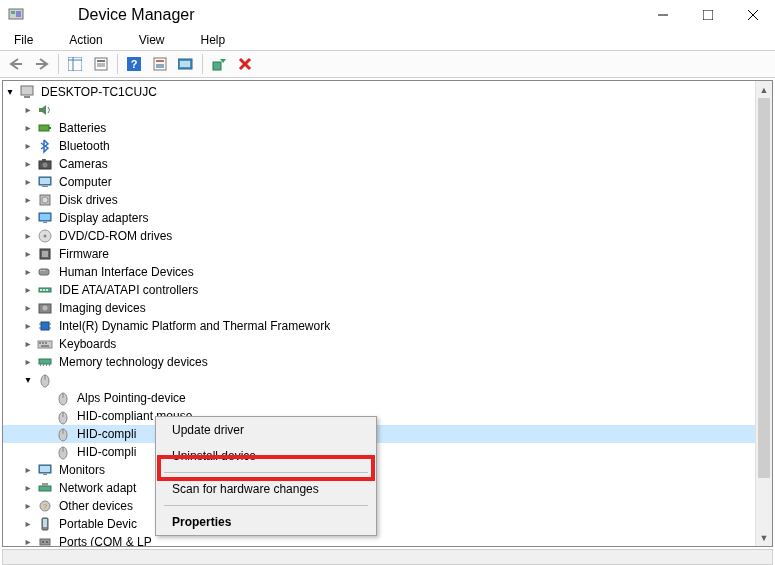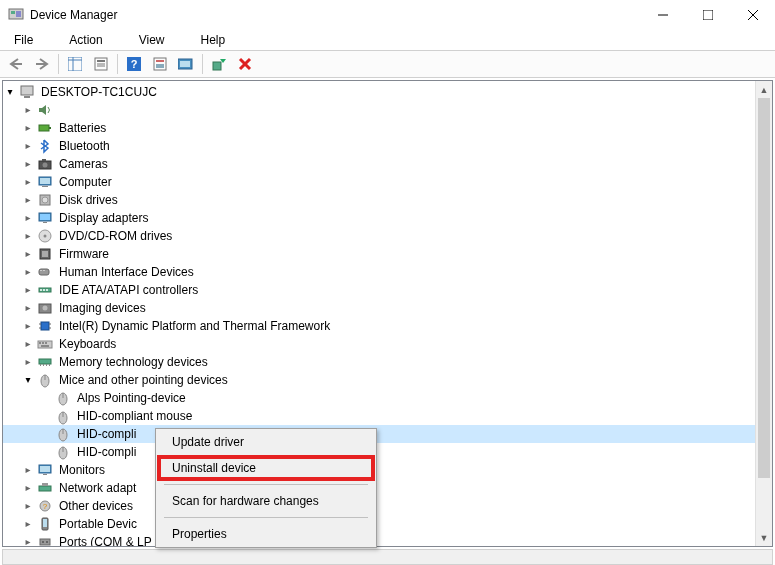--- a/index.html
+++ b/index.html
@@ -1,20 +1,20 @@
 <!DOCTYPE html>
 <html><head>
 <meta charset="utf-8">
 <style>
 * { margin: 0; padding: 0; box-sizing: border-box; font-family: "Segoe UI", Tahoma, sans-serif; }
 body { width: 775px; height: 565px; background: #fff; overflow: hidden; position: relative; }
 
 .titlebar { height: 30px; display: flex; align-items: center; padding-left: 8px; background: #fff; }
 .titlebar .app-icon { width: 16px; height: 16px; margin-right: 6px; display: inline-flex; align-items: center; justify-content: center; }
-.titlebar .title { font-size: 12px; flex: 1; }
+.titlebar .title { font-size: 16px; flex: 1; margin-left: 48px; }
 .window-controls { display: flex; height: 100%; }
 .window-controls div { width: 45px; display: flex; align-items: center; justify-content: center; font-size: 14px; }
 
 .menubar { height: 20px; display: flex; align-items: center; padding-left: 6px; gap: 20px; font-size: 12px; }
 .menubar span { padding: 2px 8px; }
 
 .toolbar { height: 28px; border-top: 1px solid #d0d0d0; border-bottom: 1px solid #d0d0d0; display: flex; align-items: center; padding: 0 4px; gap: 2px; background: #fbfbfb; }
 .toolbar .tb-btn { width: 24px; height: 22px; display: flex; align-items: center; justify-content: center; border: 1px solid transparent; }
 .toolbar .sep { width: 1px; height: 20px; background: #d0d0d0; margin: 0 2px; }
 
@@ -23,24 +23,24 @@
 .tree-row { display: flex; align-items: center; height: 18px; white-space: nowrap; cursor: default; }
 .tree-row.selected { background: #cce8ff; }
 .expander { width: 14px; height: 14px; display: inline-flex; align-items: center; justify-content: center; font-size: 10px; color: #666; margin-right: 2px; cursor: pointer; }
 .node-icon { width: 16px; height: 16px; margin-right: 4px; display: inline-flex; align-items: center; justify-content: center; }
 .label { padding: 0 2px; }
 
 .scrollbar-v { position: absolute; right: 0; top: 0; bottom: 0; width: 17px; background: #f0f0f0; border-left: 1px solid #e0e0e0; }
 .scrollbar-v .arrow { height: 17px; display: flex; align-items: center; justify-content: center; font-size: 9px; color: #606060; }
 .scrollbar-v .thumb { position: absolute; left: 2px; right: 2px; top: 17px; height: 380px; background: #cdcdcd; }
 
-.context-menu { position: absolute; left: 155px; top: 428px; width: 222px; background: #f0f0f0; border: 1px solid #a0a0a0; box-shadow: 2px 2px 4px rgba(0,0,0,0.25); font-size: 12px; z-index: 100; }
+.context-menu { position: absolute; left: 155px; top: 416px; width: 222px; background: #f0f0f0; border: 1px solid #a0a0a0; box-shadow: 2px 2px 4px rgba(0,0,0,0.25); font-size: 12px; z-index: 100; }
 .context-menu .cm-item { padding: 6px 16px; cursor: default; }
 .context-menu .cm-sep { height: 1px; background: #c0c0c0; margin: 3px 8px; }
-.context-menu .cm-item.bold { font-weight: normal; }
+.context-menu .cm-item.bold { font-weight: bold; }
 .highlight-box { position: absolute; border: 4px solid #e62222; pointer-events: none; z-index: 101; }
 
 .statusbar { position: absolute; left: 2px; right: 2px; bottom: 0; height: 16px; background: #f0f0f0; border: 1px solid #d0d0d0; }
 
 svg { display: block; }
 </style>
 </head>
 <body>
 
 <div class="titlebar">
@@ -319,21 +319,20 @@
         <span class="label">Memory technology devices</span>
       </div>
       <div class="tree-row" style="padding-left: 18px;">
         <span class="expander" style="color: rgb(0, 0, 0);">▾</span>
         <span class="node-icon">
           <svg width="16" height="16" viewBox="0 0 16 16">
             <ellipse cx="8" cy="9" rx="4" ry="6" fill="#ccc" stroke="#888"></ellipse>
             <line x1="8" y1="3" x2="8" y2="8" stroke="#888"></line>
           </svg>
         </span>
-        <span class="label">Mice and other pointing devices</span>
       </div>
       <div class="tree-row" style="padding-left: 36px;">
         <span class="expander"></span>
         <span class="node-icon">
           <svg width="16" height="16" viewBox="0 0 16 16">
             <ellipse cx="8" cy="9" rx="4" ry="6" fill="#ccc" stroke="#888"></ellipse>
             <line x1="8" y1="3" x2="8" y2="8" stroke="#888"></line>
           </svg>
         </span>
         <span class="label">Alps Pointing-device</span>

